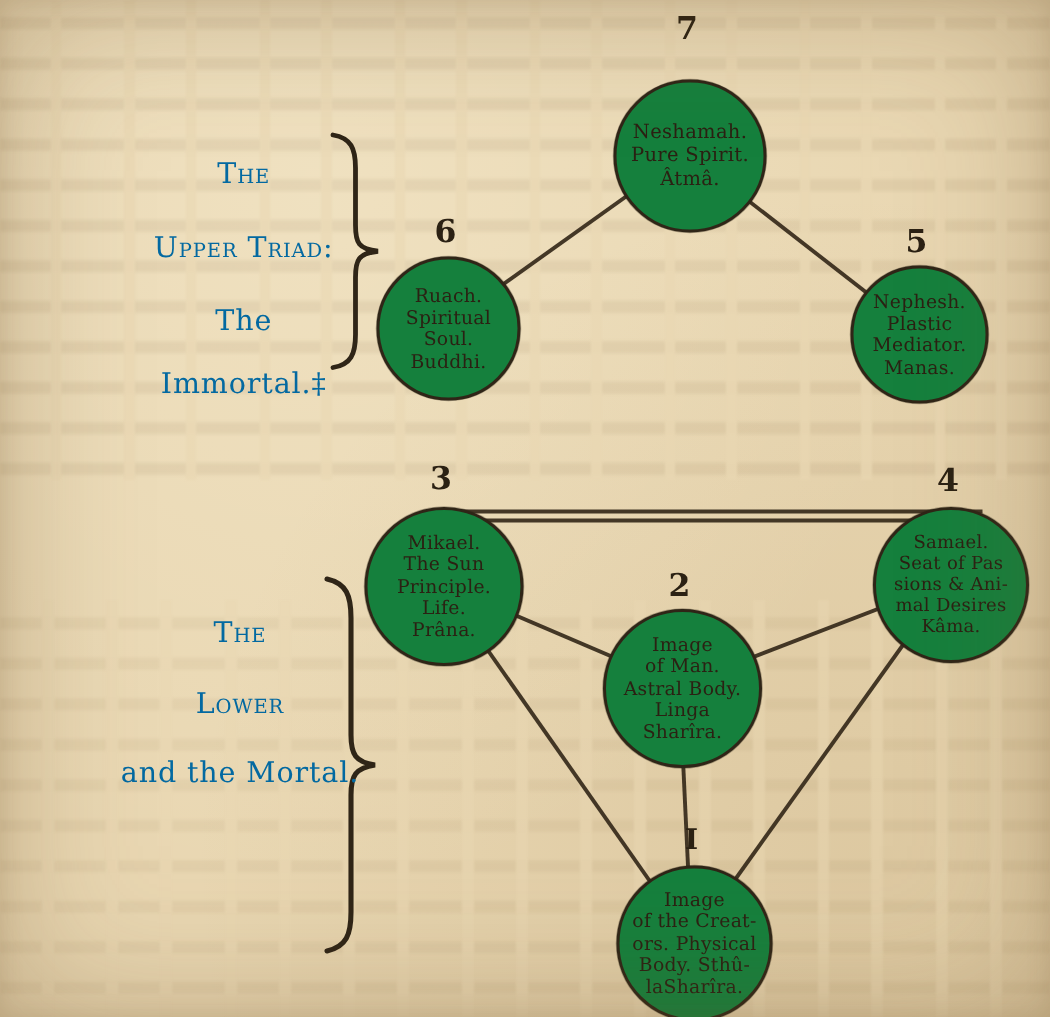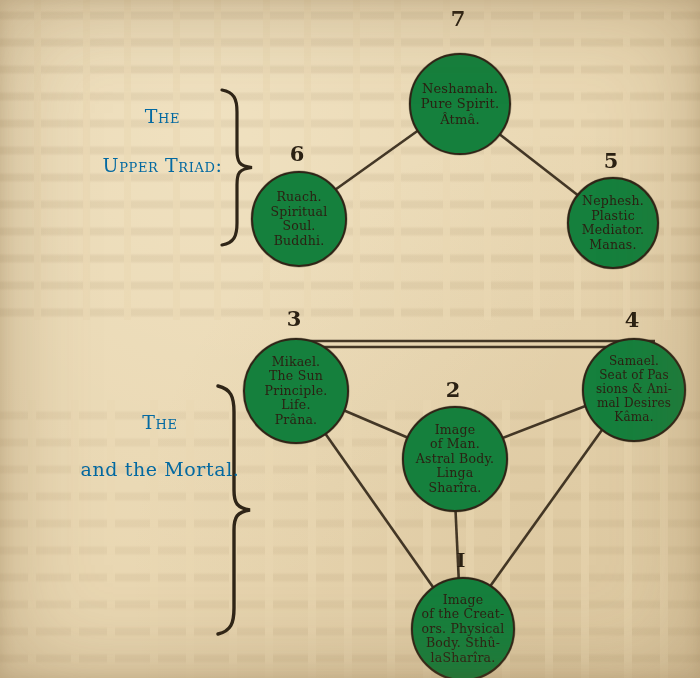--- a/index.html
+++ b/index.html
@@ -73,24 +73,26 @@
   </g>
   <g stroke="#2f2517" fill="none" stroke-linecap="round">
     <path stroke-width="3.2" d="M 222,90 C 234,92 237,99 237,112 L 237,150 C 237,162 239,166 252,167.5 C 239,169 237,173 237,185 L 237,223 C 237,236 234,243 222,245"></path>
     <path stroke-width="3.4" d="M 218,386 C 231,389 234,397 234,412 L 234,490 C 234,503 237,508 250,510 C 237,512 234,517 234,530 L 234,608 C 234,623 231,631 218,634"></path>
   </g>
 </svg>
 
 <div class="labels labels-upper">
   <div class="lab sc">The</div>
   <div class="lab sc">Upper Triad:</div>
+  <div class="lab">The Immortal.‡</div>
 </div>
 
 <div class="labels labels-lower">
   <div class="lab sc">The</div>
+  <div class="lab sc">Lower</div>
   <div class="lab">and the Mortal.</div>
 </div>
 
 <div class="num num7">7</div>
 <div class="node n7">
   <div class="ctext">Neshamah.
 Pure Spirit.
 Âtmâ.</div>
 </div>
 

